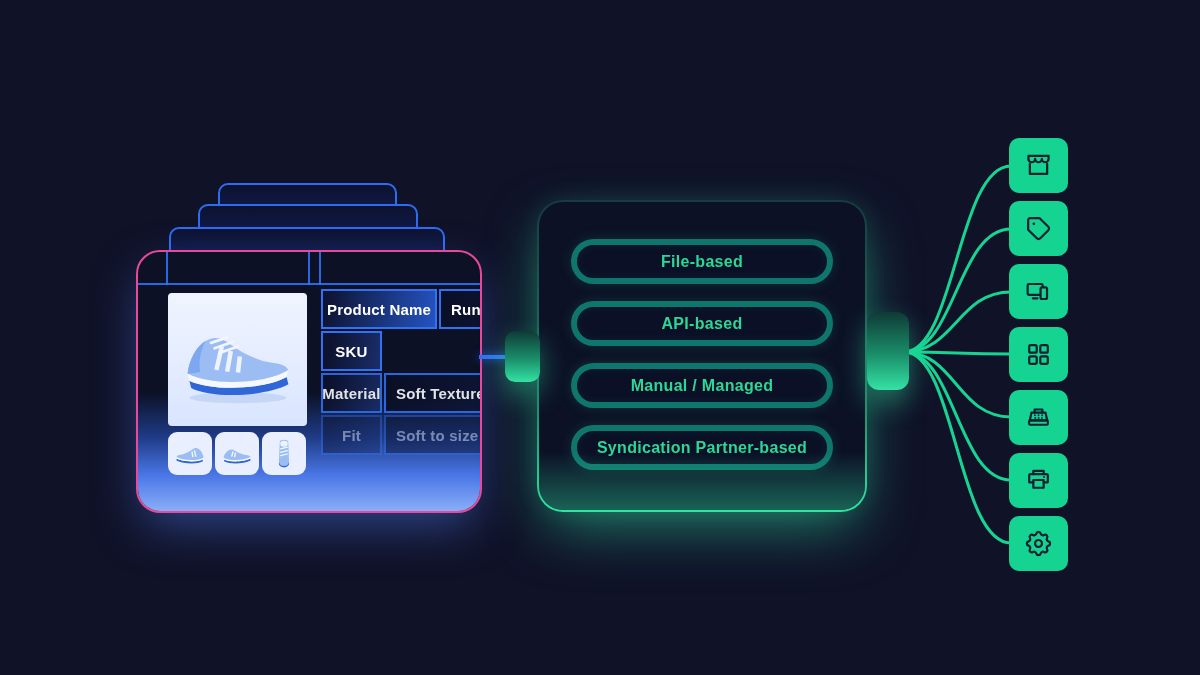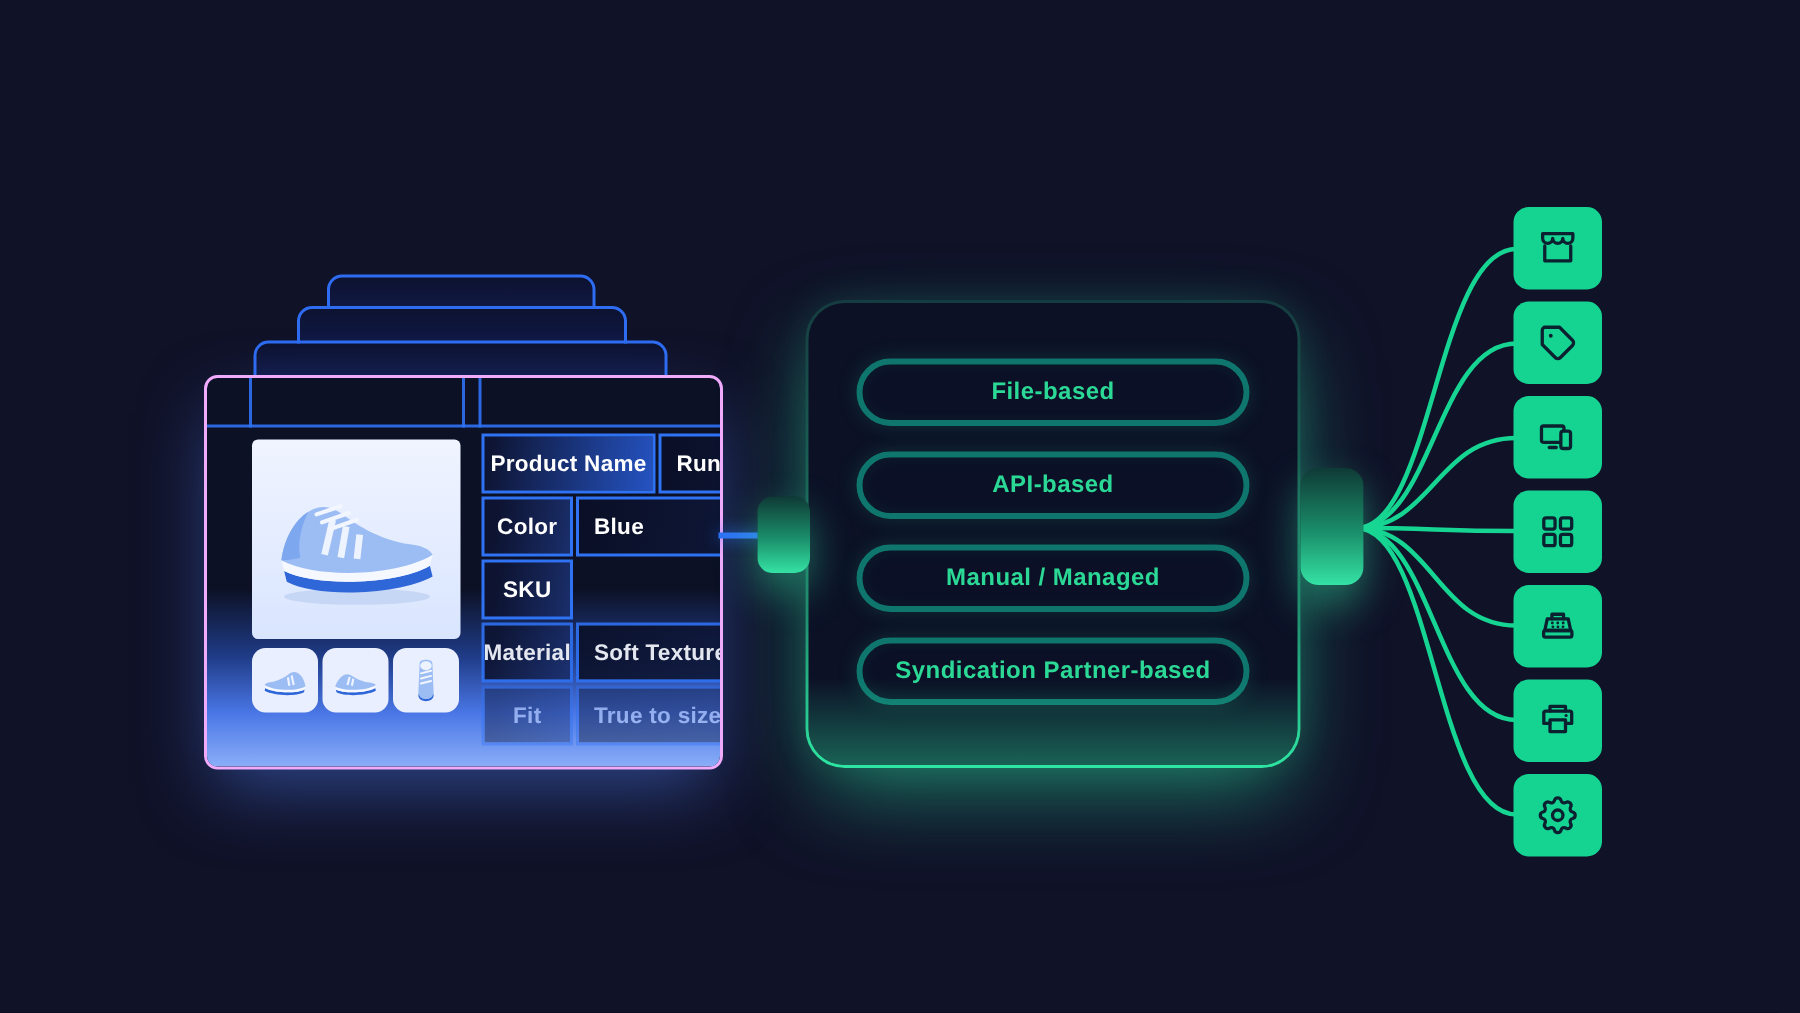--- a/index.html
+++ b/index.html
@@ -10,21 +10,21 @@
 
   
   .layer { position:absolute; border:2px solid #2e6cf2; border-radius:10px;
            background:linear-gradient(180deg,#0d1230 0%, #14205a 100%); }
   .layer.l3 { left:218px; top:183px; width:179px; height:46px; z-index:1; }
   .layer.l2 { left:198px; top:204px; width:220px; height:46px; z-index:2; }
   .layer.l1 { left:169px; top:227px; width:276px; height:46px; z-index:3; }
 
   
   .card { position:absolute; left:136px; top:250px; width:346px; height:263px;
-          border:2px solid #f0abfc; border-radius:9px; background:#0c1126;
+          border:2px solid #ec4899; border-radius:24px; background:#0c1126;
           overflow:hidden; z-index:4;
           box-shadow:0 18px 48px -8px rgba(74,119,230,.55); }
   .card-grad { position:absolute; left:0; right:0; bottom:0; height:118px;
           background:linear-gradient(to top,#8aaef8 0%, #4a77e6 30%,
                      rgba(47,95,216,.55) 62%, rgba(47,95,216,0) 100%); }
   .band { position:absolute; left:0; top:0; width:100%; height:33px;
           border-bottom:2px solid rgba(47,114,244,.9); }
   .band .vd { position:absolute; top:0; width:2px; height:33px;
           background:rgba(47,114,244,.9); }
   .vd.v1{ left:28px; } .vd.v2{ left:170px; } .vd.v3{ left:181px; }
@@ -67,21 +67,21 @@
                     rgba(39,209,147,.55) 60%, #2ee6a2 100%);
          box-shadow:0 22px 58px -10px rgba(46,226,162,.55),
                     0 0 26px rgba(46,226,162,.10); }
   .mid-inner { position:relative; width:100%; height:100%; border-radius:24px;
          background:#0c1126; overflow:hidden;
          display:flex; flex-direction:column; align-items:center;
          padding-top:37px; gap:17px; }
   .mid-inner::after { content:""; position:absolute; left:0; right:0; bottom:0;
          height:58px; border-radius:0 0 24px 24px; pointer-events:none;
          background:linear-gradient(to top, rgba(46,230,162,.38), rgba(46,230,162,0)); }
-  .pill { width:262px; height:45px; flex:none; border:4px solid #0f766e;
+  .pill { width:262px; height:45px; flex:none; border:6px solid #0f766e;
          border-radius:23px; background:rgba(11,16,38,.6); color:#2bd896;
          font-family:"Liberation Sans", sans-serif;
          font-size:16px; font-weight:700; letter-spacing:.3px; cursor:pointer;
          box-shadow:0 0 14px rgba(43,216,150,.15), inset 0 0 12px rgba(43,216,150,.07); }
 
   
   .fan { position:absolute; left:0; top:0; width:1200px; height:675px;
          pointer-events:none; z-index:4; }
   .icon-col { position:absolute; left:1009px; top:138px; display:flex;
          flex-direction:column; gap:8px; z-index:6; }
@@ -149,33 +149,29 @@
         </svg>
       </div>
     </div>
 
     <div class="attr-table">
       <div class="arow r1">
         <div class="cell lbl">Product Name</div>
         <div class="cell val">Runner</div>
       </div>
       <div class="arow">
-        <div class="cell lbl">Color</div>
-        <div class="cell val">Blue</div>
-      </div>
-      <div class="arow">
         <div class="cell lbl">SKU</div>
       </div>
       <div class="arow dim">
         <div class="cell lbl">Material</div>
         <div class="cell val">Soft Texture</div>
       </div>
       <div class="arow ghost">
         <div class="cell lbl">Fit</div>
-        <div class="cell val">True to size</div>
+        <div class="cell val">Soft to size</div>
       </div>
     </div>
   </div>
 
   <div class="blue-line"></div>
   <div class="tab left"></div>
   <div class="tab right"></div>
 
   <div class="mid">
     <div class="mid-inner">

